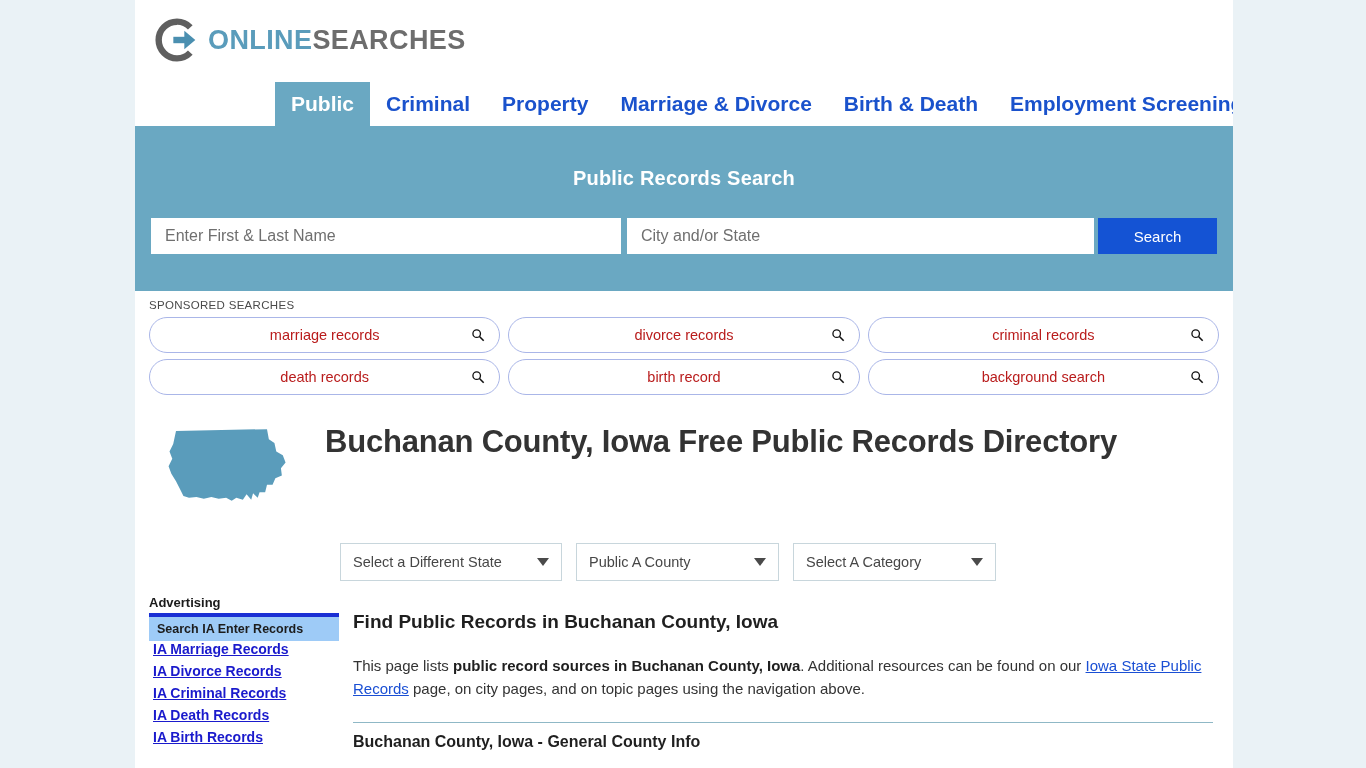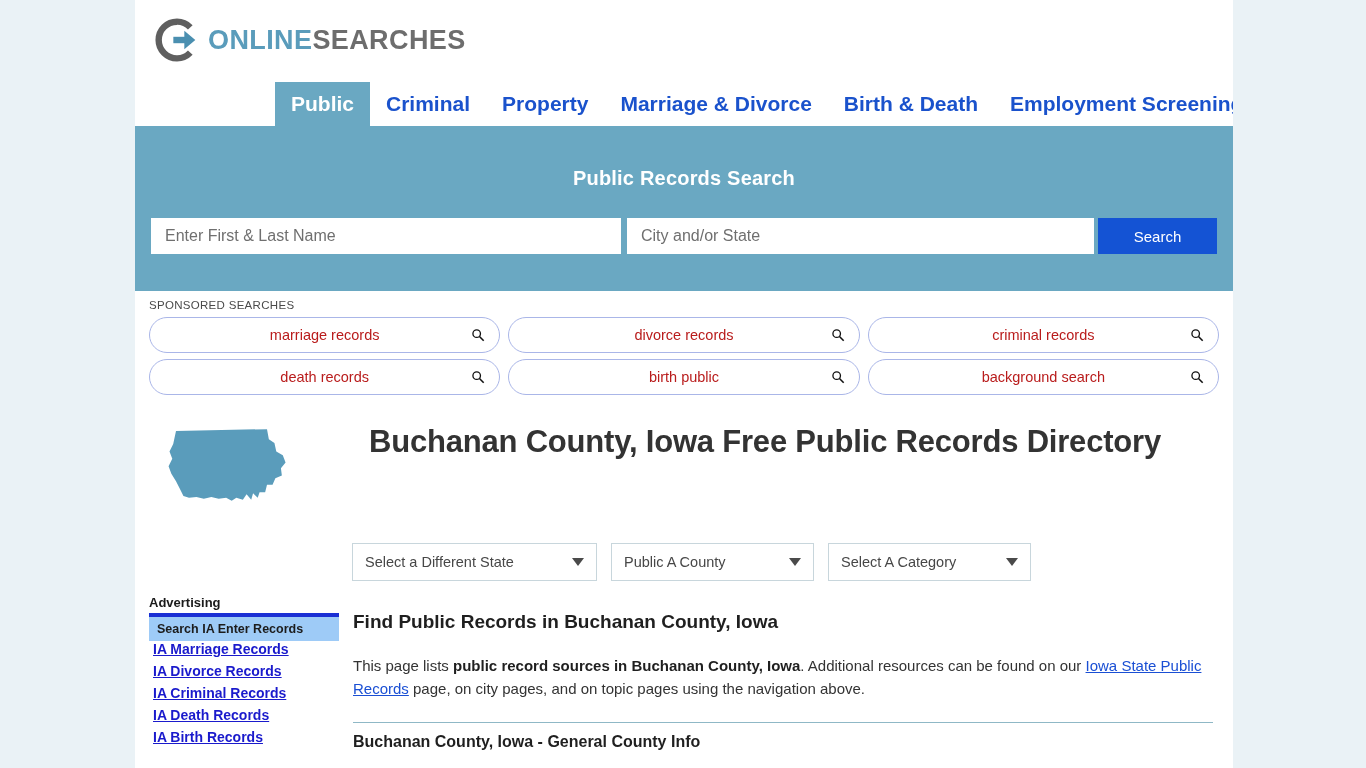--- a/index.html
+++ b/index.html
@@ -169,21 +169,20 @@
     transform: translateY(-50%);
     width: 14px;
     height: 14px;
   }
 
   
   .title-block {
     display: flex;
     padding: 22px 14px 0 28px;
     align-items: flex-start;
-    gap: 44px;
   }
   .state-map {
     width: 130px;
     flex: 0 0 130px;
     padding-top: 4px;
   }
   .page-title {
     font-size: 31px;
     font-weight: bold;
     color: #333333;
@@ -202,21 +201,21 @@
   .sel {
     position: relative;
     height: 38px;
     border: 1px solid #c8d6dc;
     background: #fff;
     display: flex;
     align-items: center;
     cursor: pointer;
     box-sizing: border-box;
   }
-  .sel-1 { width: 245px; margin-left: 12px; }
+  .sel-1 { width: 222px; }
   .sel-2 { width: 203px; }
   .sel-3 { width: 203px; }
   .sel-label {
     font-size: 14.5px;
     color: #474747;
     padding-left: 12px;
   }
   .sel-caret {
     position: absolute;
     right: 12px;
@@ -379,21 +378,21 @@
       <div class="chip">
         <span class="chip-label">death records</span>
         <span class="chip-icon">
           <svg viewBox="0 0 16 16" width="14" height="14">
               <circle cx="6.5" cy="6.5" r="4.3" fill="none" stroke="#111" stroke-width="1.5"></circle>
               <line x1="9.7" y1="9.7" x2="14.5" y2="14.5" stroke="#111" stroke-width="1.8"></line>
             </svg>
         </span>
       </div>
       <div class="chip">
-        <span class="chip-label">birth public</span>
+        <span class="chip-label">birth record</span>
         <span class="chip-icon">
           <svg viewBox="0 0 16 16" width="14" height="14">
               <circle cx="6.5" cy="6.5" r="4.3" fill="none" stroke="#111" stroke-width="1.5"></circle>
               <line x1="9.7" y1="9.7" x2="14.5" y2="14.5" stroke="#111" stroke-width="1.8"></line>
             </svg>
         </span>
       </div>
       <div class="chip">
         <span class="chip-label">background search</span>
         <span class="chip-icon">

